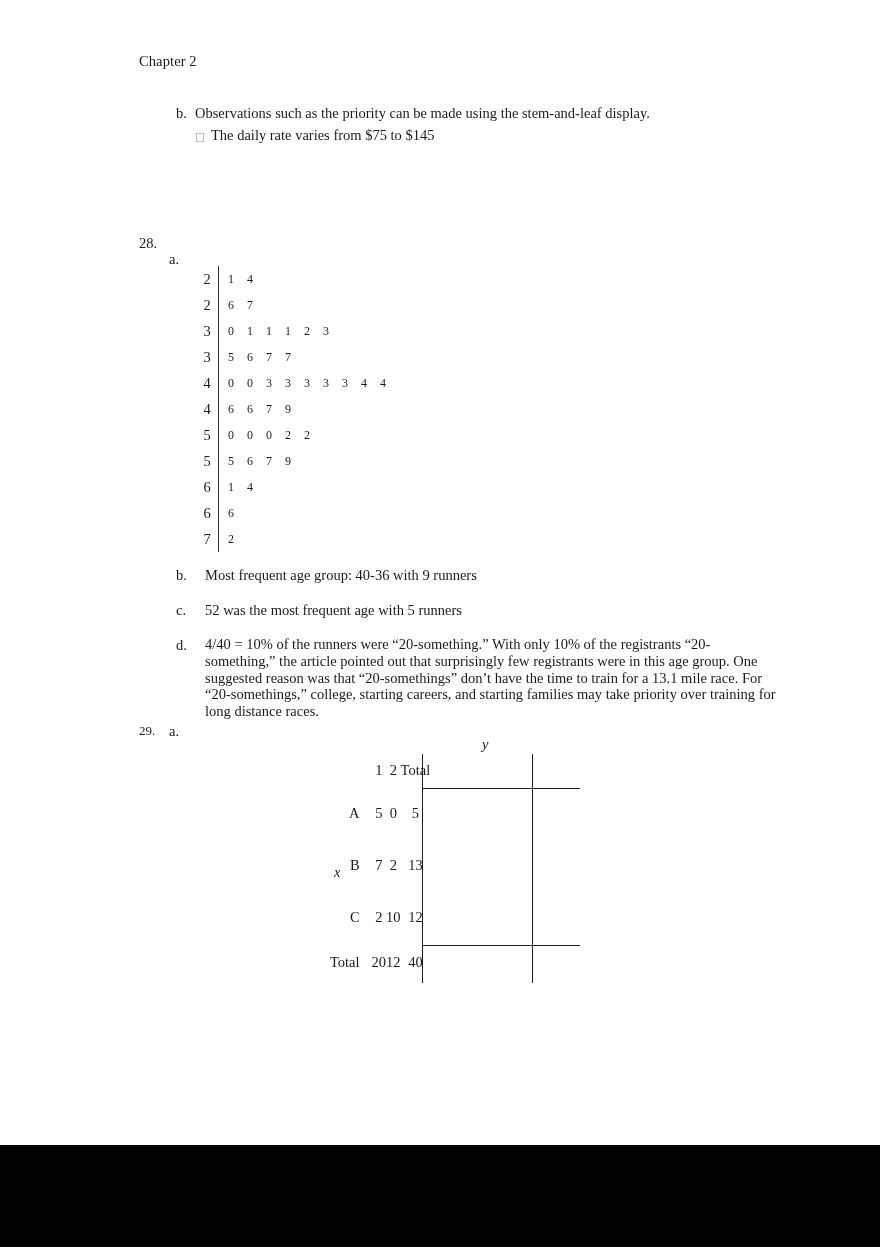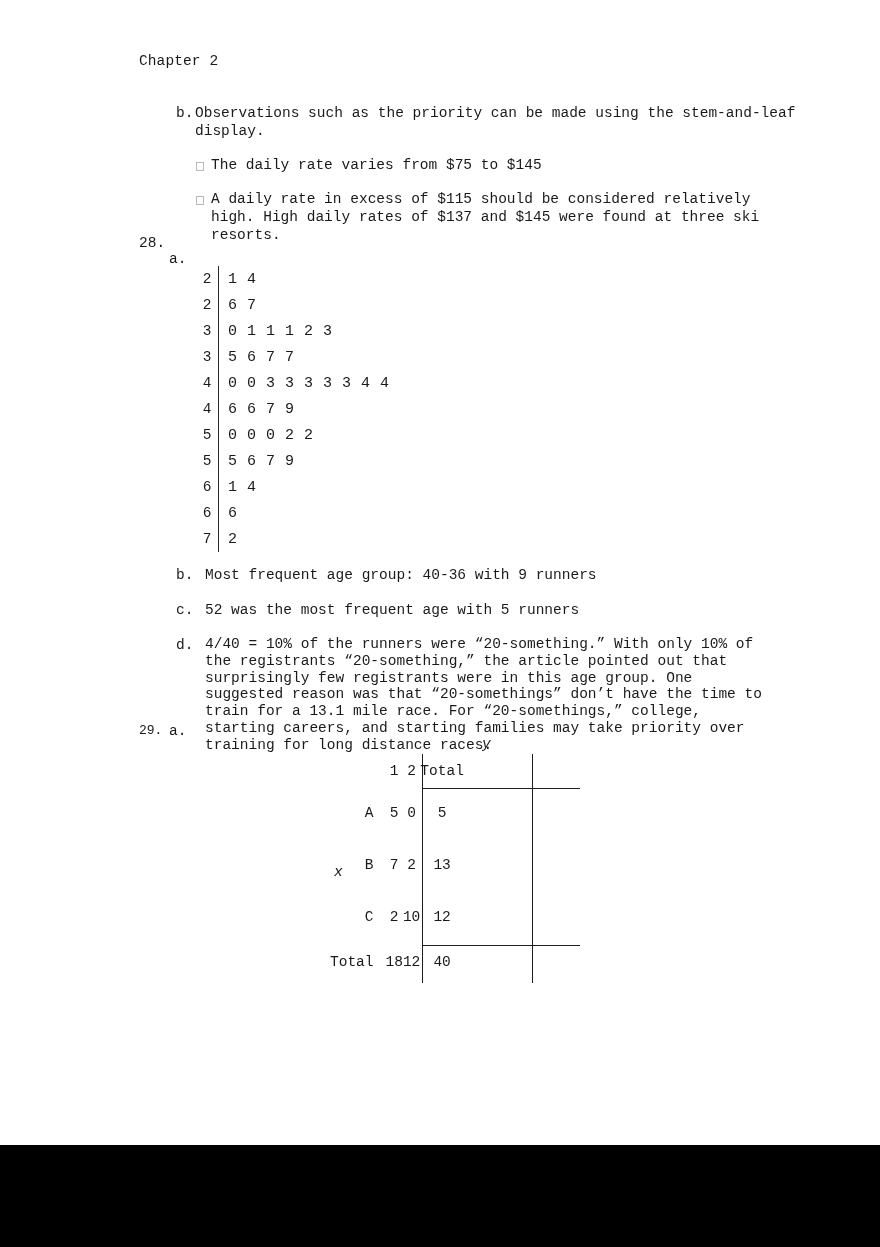--- a/index.html
+++ b/index.html
@@ -5,21 +5,21 @@
   html, body {
     margin: 0;
     padding: 0;
     background: #ffffff;
   }
   .page {
     position: relative;
     width: 880px;
     height: 1247px;
     background: #ffffff;
-    font-family: Liberation Mono, monospace;
+    font-family: Liberation Serif, serif;
     color: #1a1a1a;
     overflow: hidden;
   }
 
   
   .chapter-header {
     position: absolute;
     left: 139px;
     top: 52px;
     font-size: 14.5px;
@@ -41,21 +41,21 @@
     line-height: 18px;
   }
   .item-marker {
     width: 19px;
     flex: 0 0 19px;
   }
   .item-body {
     flex: 1 1 auto;
   }
   .bullet-list {
-    margin-top: 16px;
+    margin-top: 4px;
     margin-left: 20px;
   }
   .bullet-row {
     display: flex;
     align-items: flex-start;
     font-size: 14.5px;
     line-height: 18px;
     margin-bottom: 16px;
   }
   .bullet-row:last-child { margin-bottom: 0; }
@@ -114,21 +114,21 @@
     width: 0;
     padding: 0;
     border-left: 1.2px solid #2b2b2b;
     height: 26px;
   }
   .stemleaf td.leaves {
     padding: 0 0 0 9px;
     height: 26px;
     vertical-align: middle;
     white-space: nowrap;
-    font-size: 15px;
+    font-size: 12px;
   }
   .stemleaf .leaf {
     display: inline-block;
     min-width: 11px;
     margin-right: 8px;
     text-align: left;
   }
 
   
   .block-28-items {
@@ -268,24 +268,20 @@
 
   <div class="block-b">
     <div class="item-row">
       <div class="item-marker">b.</div>
       <div class="item-body">Observations such as the priority can be made using the stem-and-leaf display.</div>
     </div>
     <div class="bullet-list">
       <div class="bullet-row">
         <div class="bullet-glyph"><span class="box"></span></div>
         <div class="bullet-text">The daily rate varies from $75 to $145</div>
-      </div>
-      <div class="bullet-row">
-        <div class="bullet-glyph"><span class="box"></span></div>
-        <div class="bullet-text">A daily rate in excess of $115 should be considered relatively high.  High daily rates of $137 and $145 were found at three ski resorts.</div>
       </div>
     </div>
   </div>
 
   <div class="prob28-num">28.</div>
   <div class="prob28-alpha">a.</div>
 
   <div class="stemleaf">
     <table>
       <tbody id="stemleaf-body">
@@ -397,21 +393,21 @@
               <td class="ct-ctot">13</td>
             </tr>
             <tr class="ct-body">
               <td class="ct-rowlabel">C</td>
               <td class="ct-c1">2</td>
               <td class="ct-c2">10</td>
               <td class="ct-ctot">12</td>
             </tr>
             <tr class="ct-tot">
               <td class="ct-rowlabel">Total</td>
-              <td class="ct-c1">18</td>
+              <td class="ct-c1">20</td>
               <td class="ct-c2">12</td>
               <td class="ct-ctot">40</td>
             </tr>
           </tbody>
       </table>
     </div>
   </div>
 
   <div class="black-bar"></div>
 

